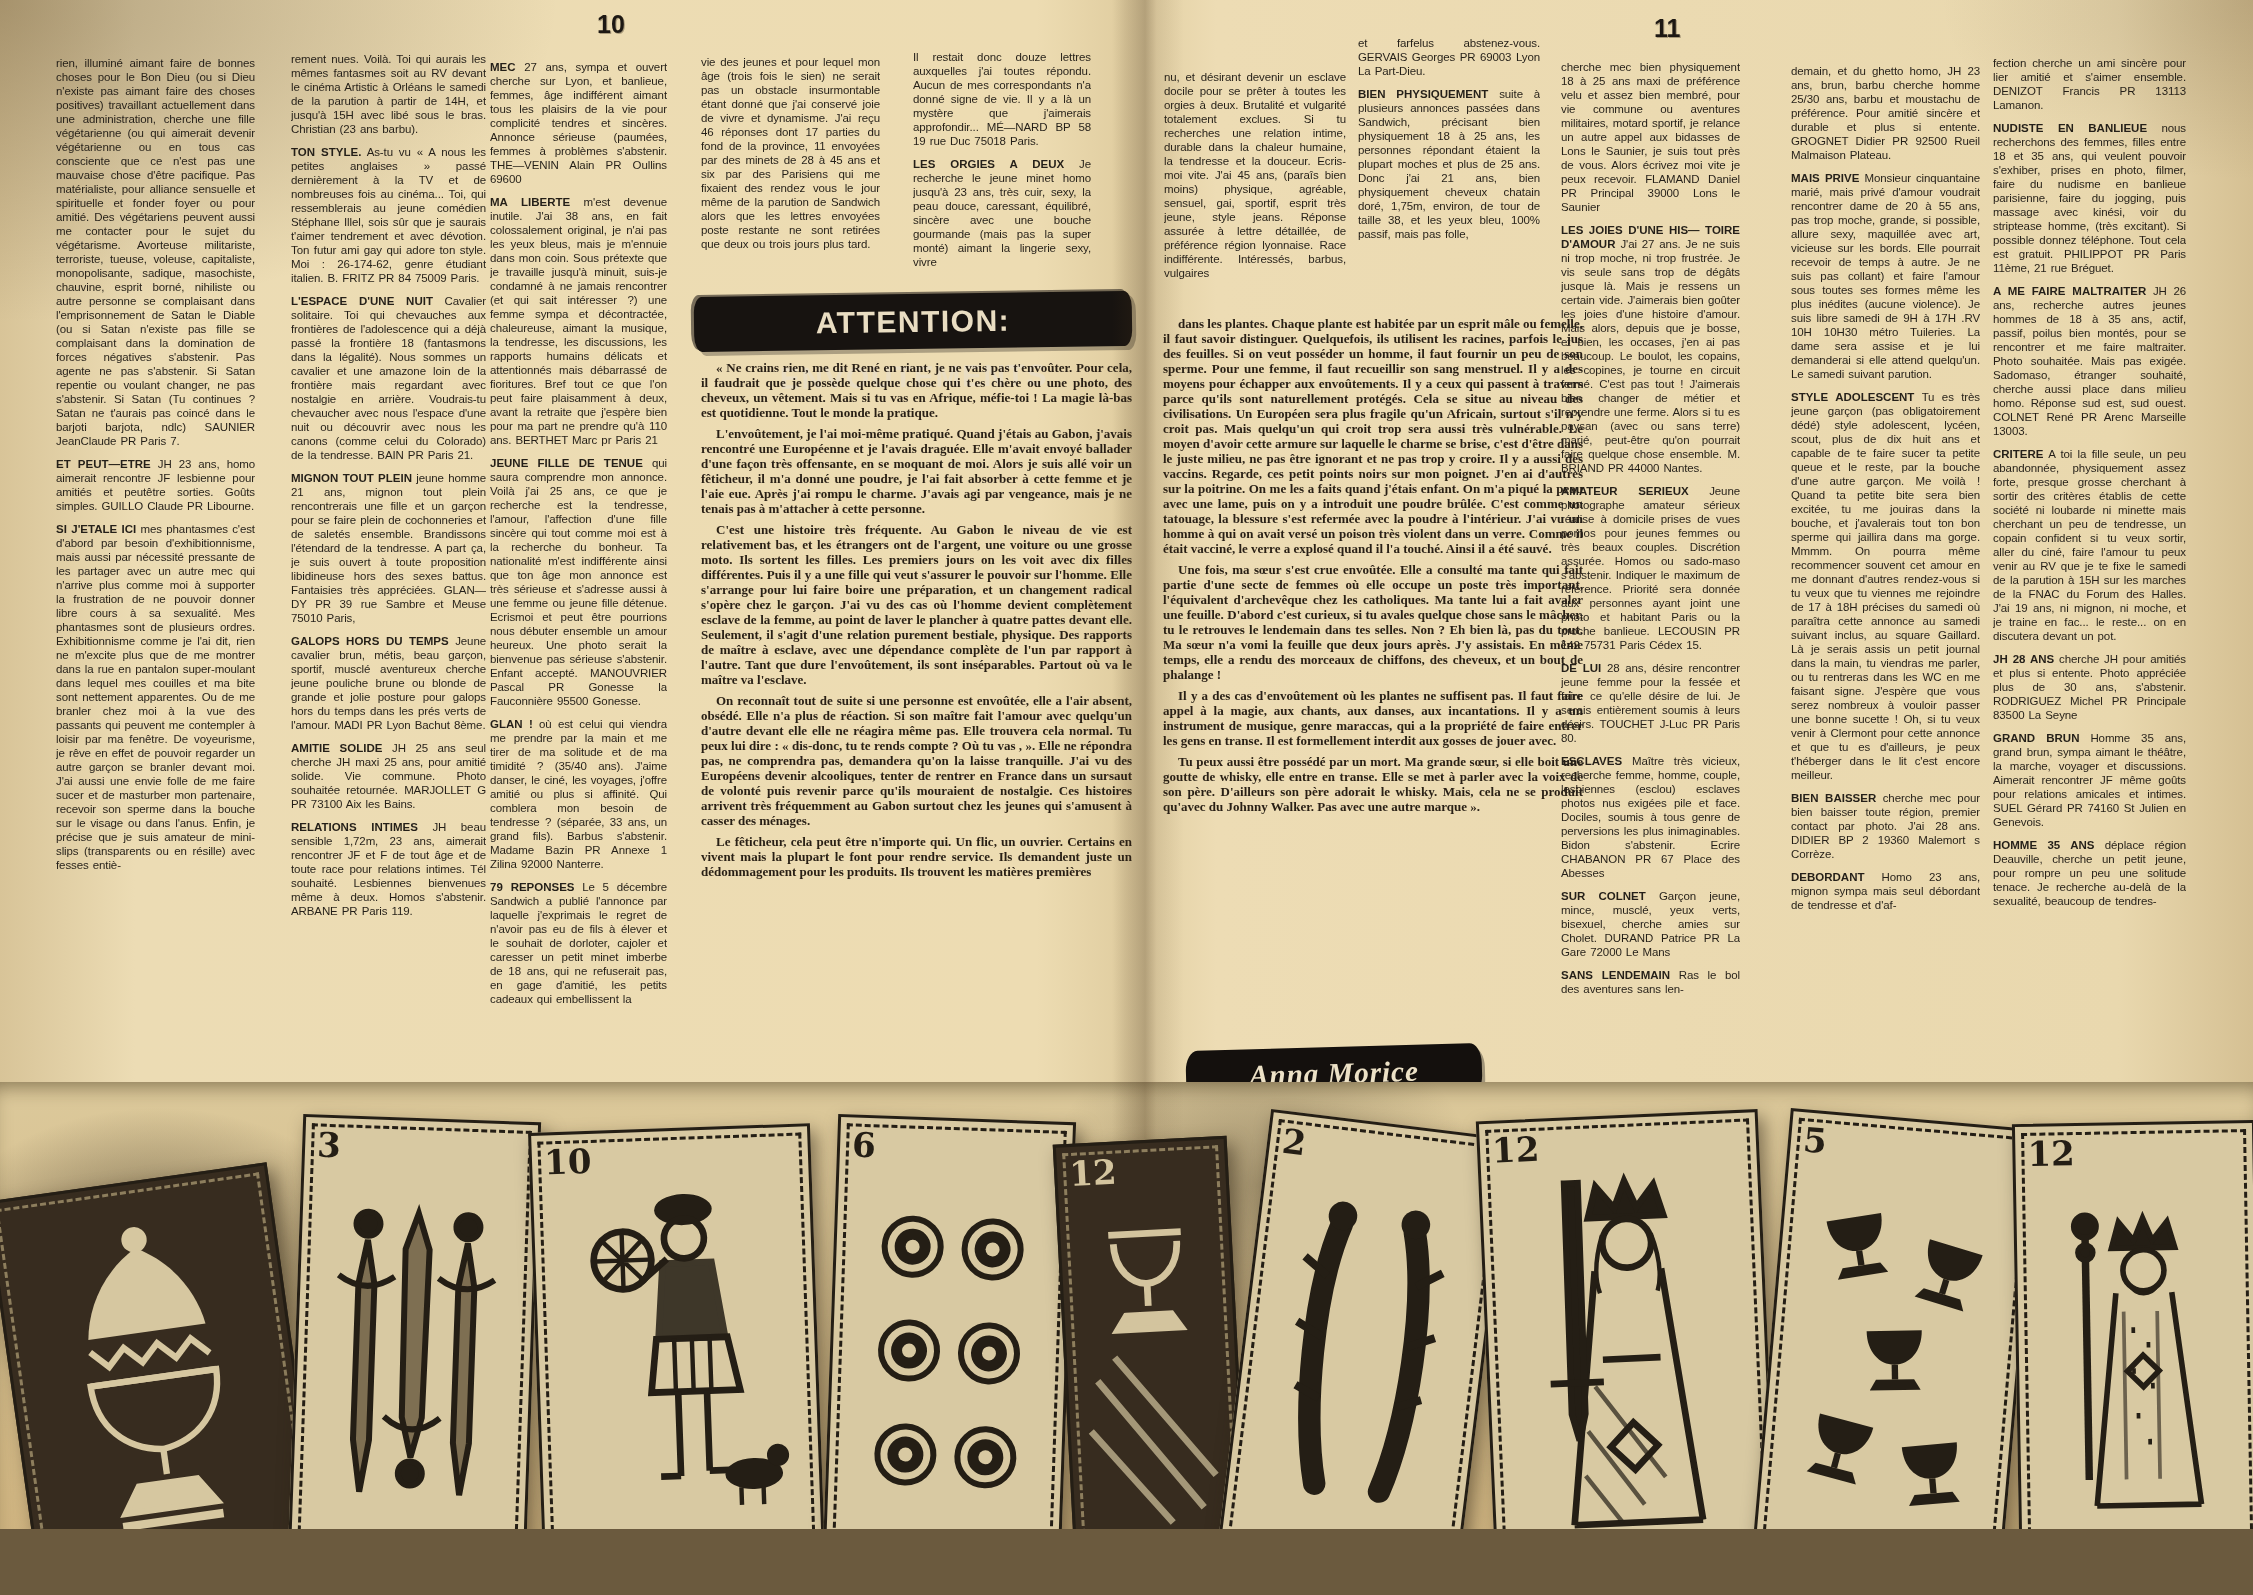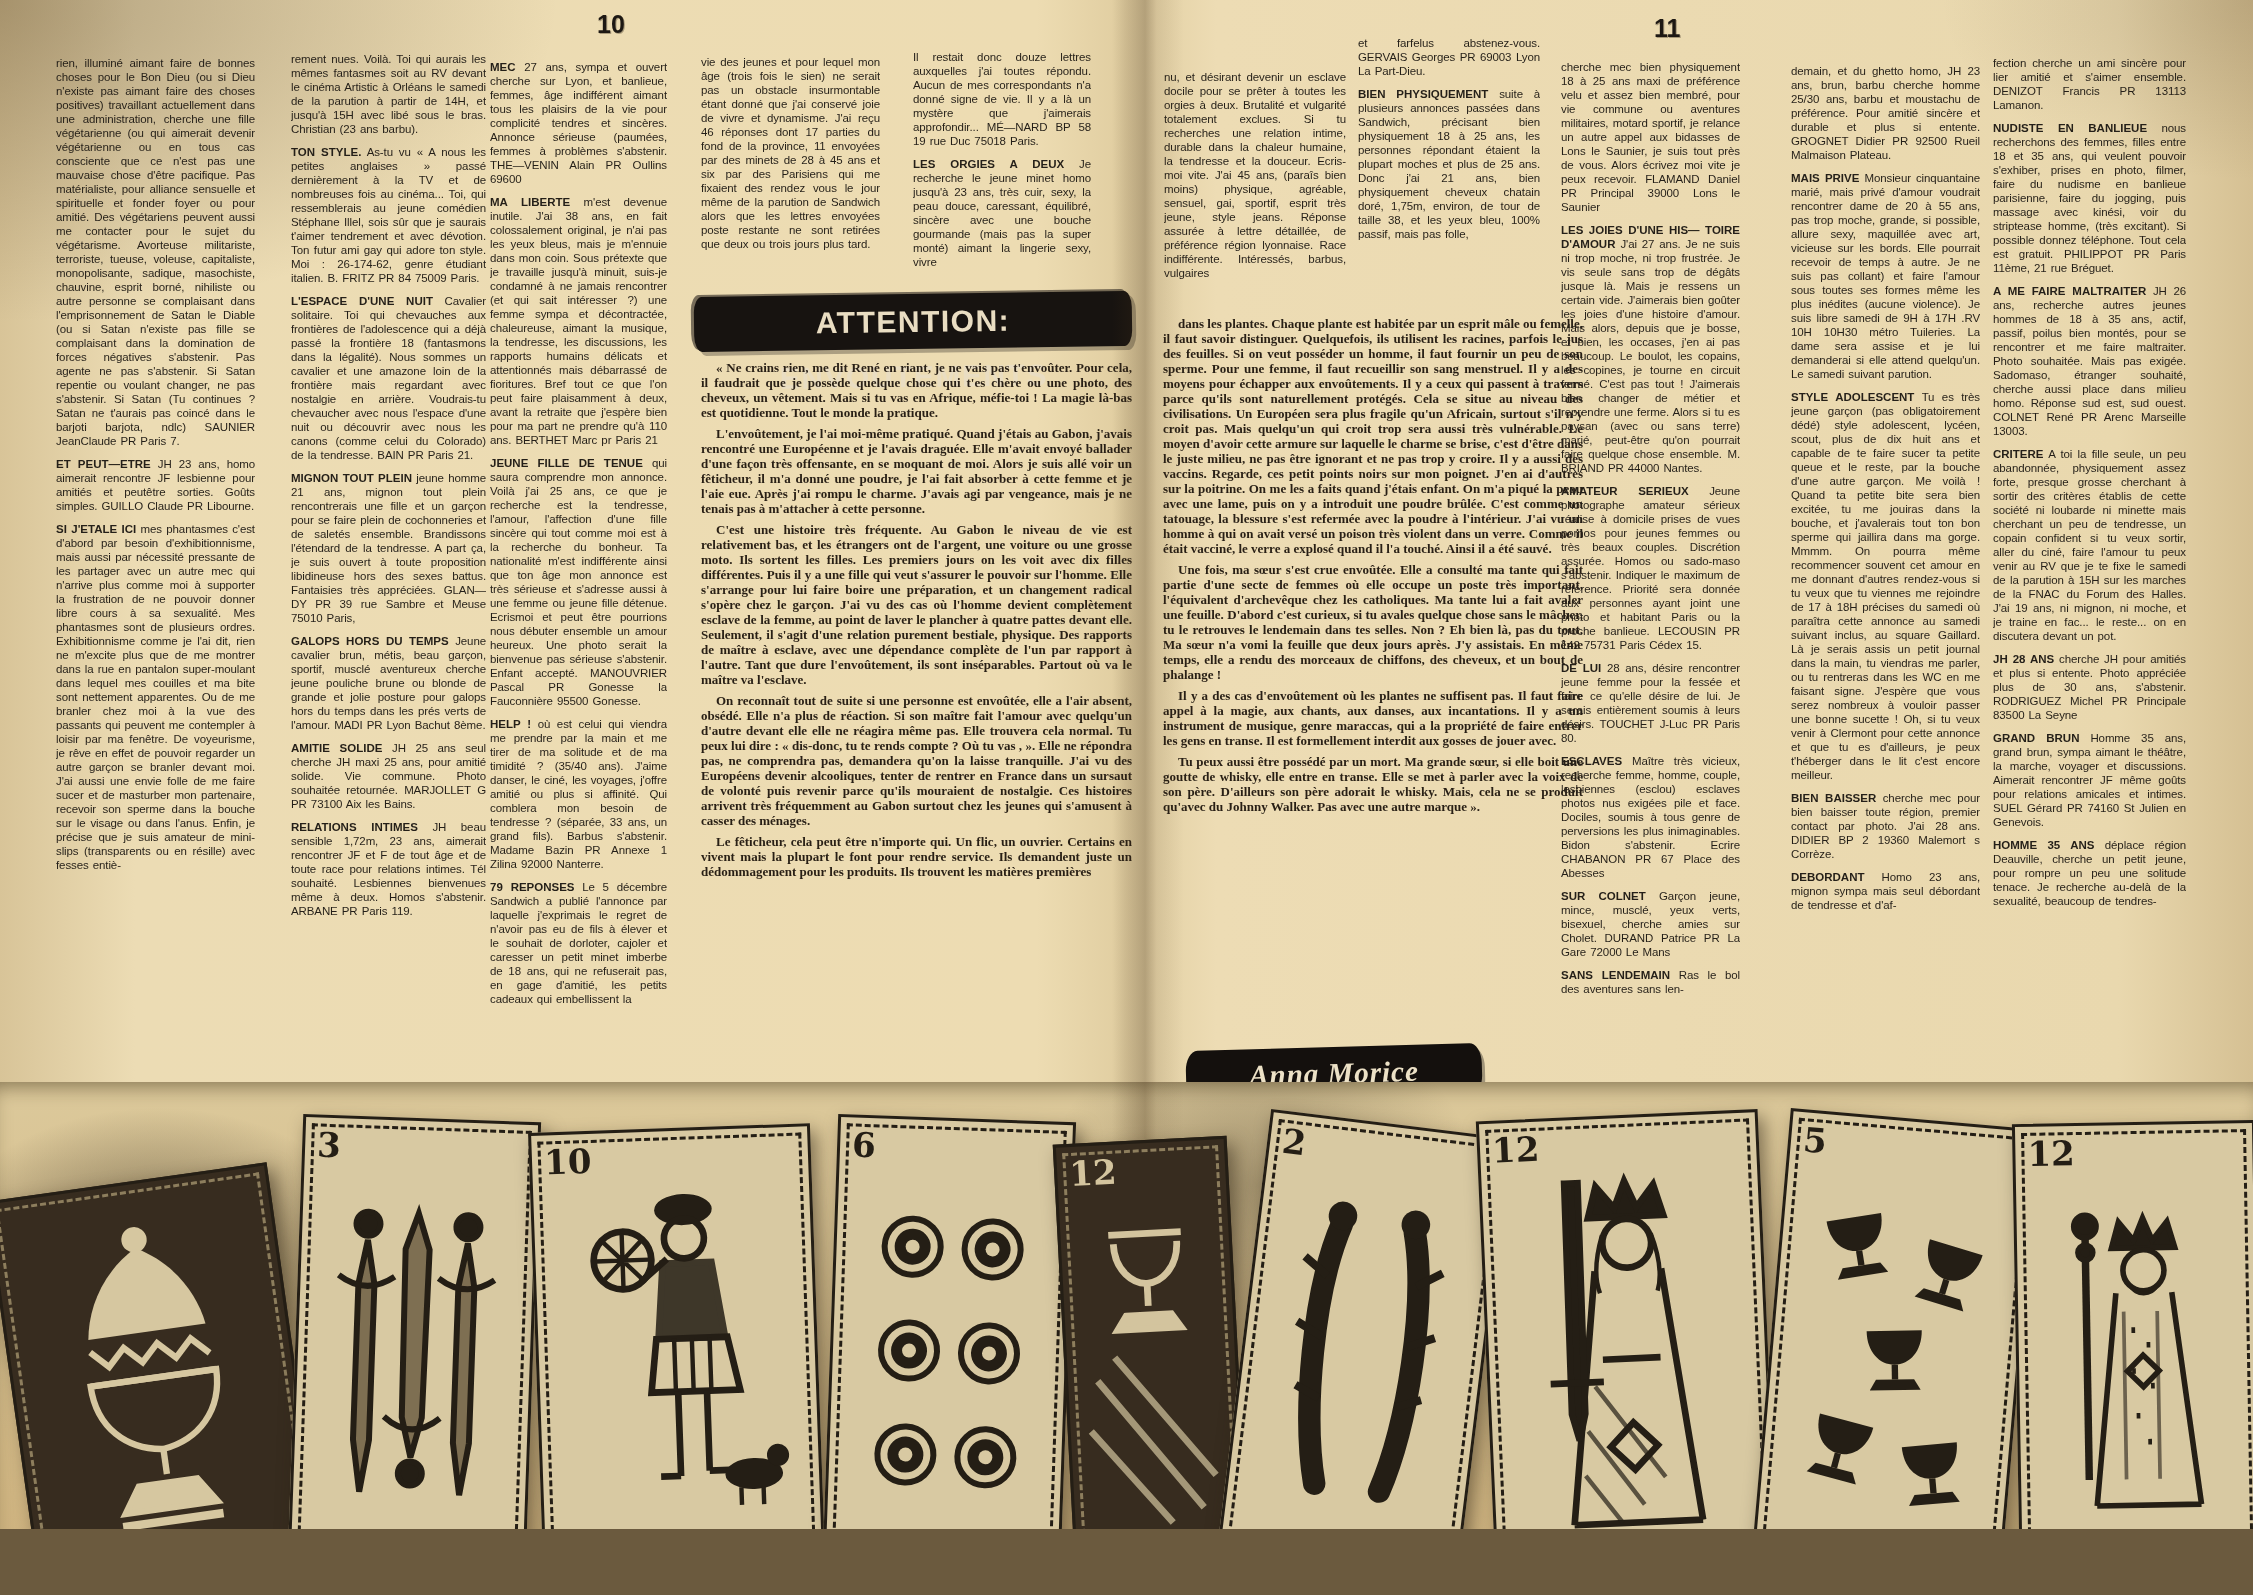--- a/index.html
+++ b/index.html
@@ -91,21 +91,21 @@
     <p><b>MIGNON TOUT PLEIN</b> <span>jeune homme 21 ans, mignon tout plein rencontrerais une fille et un garçon pour se faire plein de cochonneries et de saletés ensemble. Brandissons l'étendard de la tendresse. A part ça, je suis ouvert à toute proposition libidineuse hors des sexes battus. Fantaisies très appréciées. GLAN—DY PR 39 rue Sambre et Meuse 75010 Paris,</span></p>
     <p><b>GALOPS HORS DU TEMPS</b> <span>Jeune cavalier brun, métis, beau garçon, sportif, musclé aventureux cherche jeune pouliche brune ou blonde de grande et jolie posture pour galops hors du temps dans les prés verts de l'amour. MADI PR Lyon Bachut 8ème.</span></p>
     <p><b>AMITIE SOLIDE</b> <span>JH 25 ans seul cherche JH maxi 25 ans, pour amitié solide. Vie commune. Photo souhaitée retournée. MARJOLLET G PR 73100 Aix les Bains.</span></p>
     <p><b>RELATIONS INTIMES</b> <span>JH beau sensible 1,72m, 23 ans, aimerait rencontrer JF et F de tout âge et de toute race pour relations intimes. Tél souhaité. Lesbiennes bienvenues même à deux. Homos s'abstenir. ARBANE PR Paris 119.</span></p>
   </div>
 
   <div class="col" id="p10c3">
     <p><b>MEC</b> <span>27 ans, sympa et ouvert cherche sur Lyon, et banlieue, femmes, âge indifférent aimant tous les plaisirs de la vie pour complicité tendres et sincères. Annonce sérieuse (paumées, femmes à problèmes s'abstenir. THE—VENIN Alain PR Oullins 69600</span></p>
     <p><b>MA LIBERTE</b> <span>m'est devenue inutile. J'ai 38 ans, en fait colossalement original, je n'ai pas les yeux bleus, mais je m'ennuie dans mon coin. Sous prétexte que je travaille jusqu'à minuit, suis-je condamné à ne jamais rencontrer (et qui sait intéresser ?) une femme sympa et décontractée, chaleureuse, aimant la musique, la tendresse, les discussions, les rapports humains délicats et attentionnés mais débarrassé de fioritures. Bref tout ce que l'on peut faire plaisamment à deux, avant la retraite que j'espère bien pour ma part ne prendre qu'à 110 ans. BERTHET Marc pr Paris 21</span></p>
     <p><b>JEUNE FILLE DE TENUE</b> <span>qui saura comprendre mon annonce. Voilà j'ai 25 ans, ce que je recherche est la tendresse, l'amour, l'affection d'une fille sincère qui tout comme moi est à la recherche du bonheur. Ta nationalité m'est indifférente ainsi que ton âge mon annonce est très sérieuse et s'adresse aussi à une femme ou jeune fille détenue. Ecrismoi et peut être pourrions nous débuter ensemble un amour heureux. Une photo serait la bienvenue pas sérieuse s'abstenir. Enfant accepté. MANOUVRIER Pascal PR Gonesse la Fauconnière 95500 Gonesse.</span></p>
-    <p><b>HELP !</b> <span>où est celui qui viendra me prendre par la main et me tirer de ma solitude et de ma timidité ? (35/40 ans). J'aime danser, le ciné, les voyages, j'offre amitié ou plus si affinité. Qui comblera mon besoin de tendresse ? (séparée, 33 ans, un grand fils). Barbus s'abstenir. Madame Bazin PR Annexe 1 Zilina 92000 Nanterre.</span></p>
+    <p><b>GLAN !</b> <span>où est celui qui viendra me prendre par la main et me tirer de ma solitude et de ma timidité ? (35/40 ans). J'aime danser, le ciné, les voyages, j'offre amitié ou plus si affinité. Qui comblera mon besoin de tendresse ? (séparée, 33 ans, un grand fils). Barbus s'abstenir. Madame Bazin PR Annexe 1 Zilina 92000 Nanterre.</span></p>
     <p><b>79 REPONSES</b> <span>Le 5 décembre Sandwich a publié l'annonce par laquelle j'exprimais le regret de n'avoir pas eu de fils à élever et le souhait de dorloter, cajoler et caresser un petit minet imberbe de 18 ans, qui ne refuserait pas, en gage d'amitié, les petits cadeaux qui embellissent la</span></p>
   </div>
 
   <div class="col" id="p10c4">
     <p><span>vie des jeunes et pour lequel mon âge (trois fois le sien) ne serait pas un obstacle insurmontable étant donné que j'ai conservé joie de vivre et dynamisme. J'ai reçu 46 réponses dont 17 parties du fond de la province, 11 envoyées par des minets de 28 à 45 ans et six par des Parisiens qui me fixaient des rendez vous le jour même de la parution de Sandwich alors que les lettres envoyées poste restante ne sont retirées que deux ou trois jours plus tard.</span></p>
   </div>
 
   <div class="col" id="p10c5">
     <p><span>Il restait donc douze lettres auxquelles j'ai toutes répondu. Aucun de mes correspondants n'a donné signe de vie. Il y a là un mystère que j'aimerais approfondir... MÉ—NARD BP 58 19 rue Duc 75018 Paris.</span></p>
     <p><b>LES ORGIES A DEUX</b> <span>Je recherche le jeune minet homo jusqu'à 23 ans, très cuir, sexy, la peau douce, caressant, équilibré, sincère avec une bouche gourmande (mais pas la super monté) aimant la lingerie sexy, vivre</span></p>

